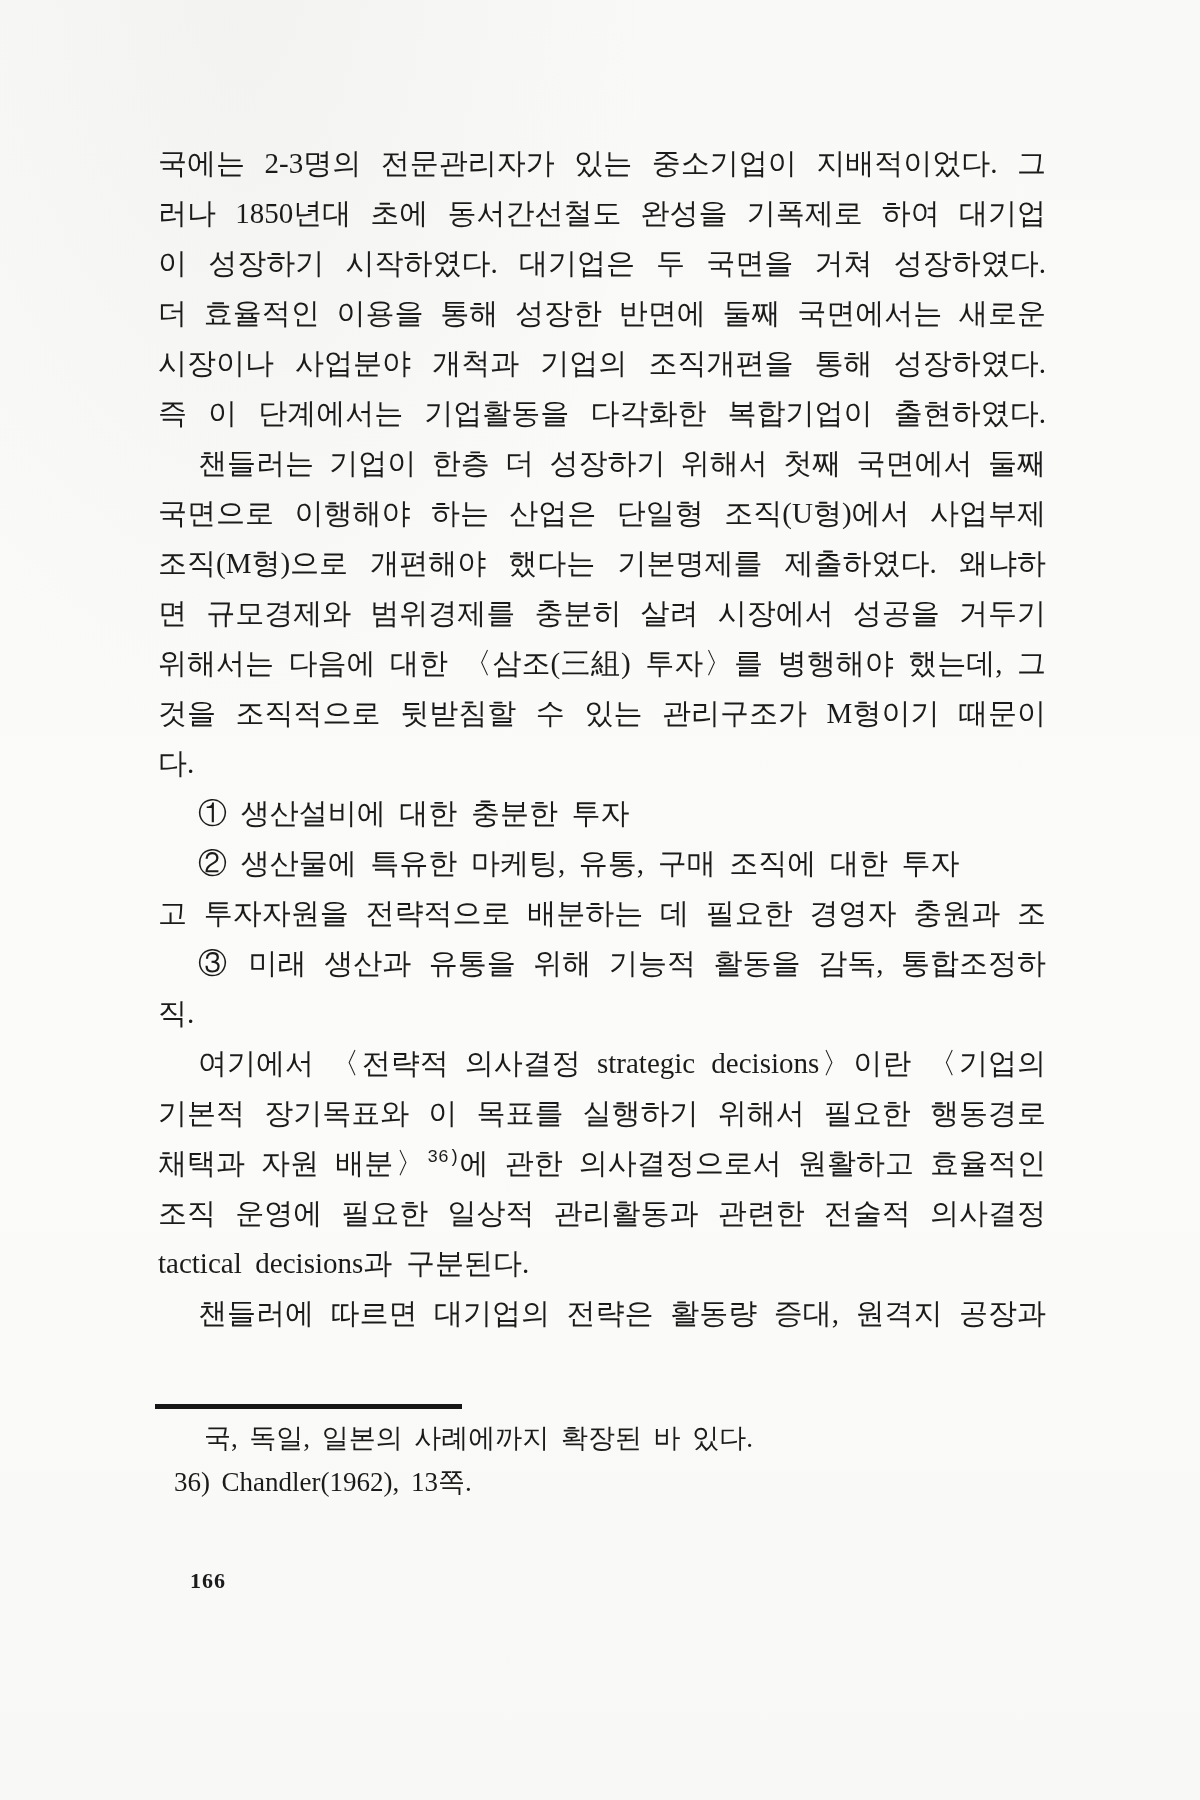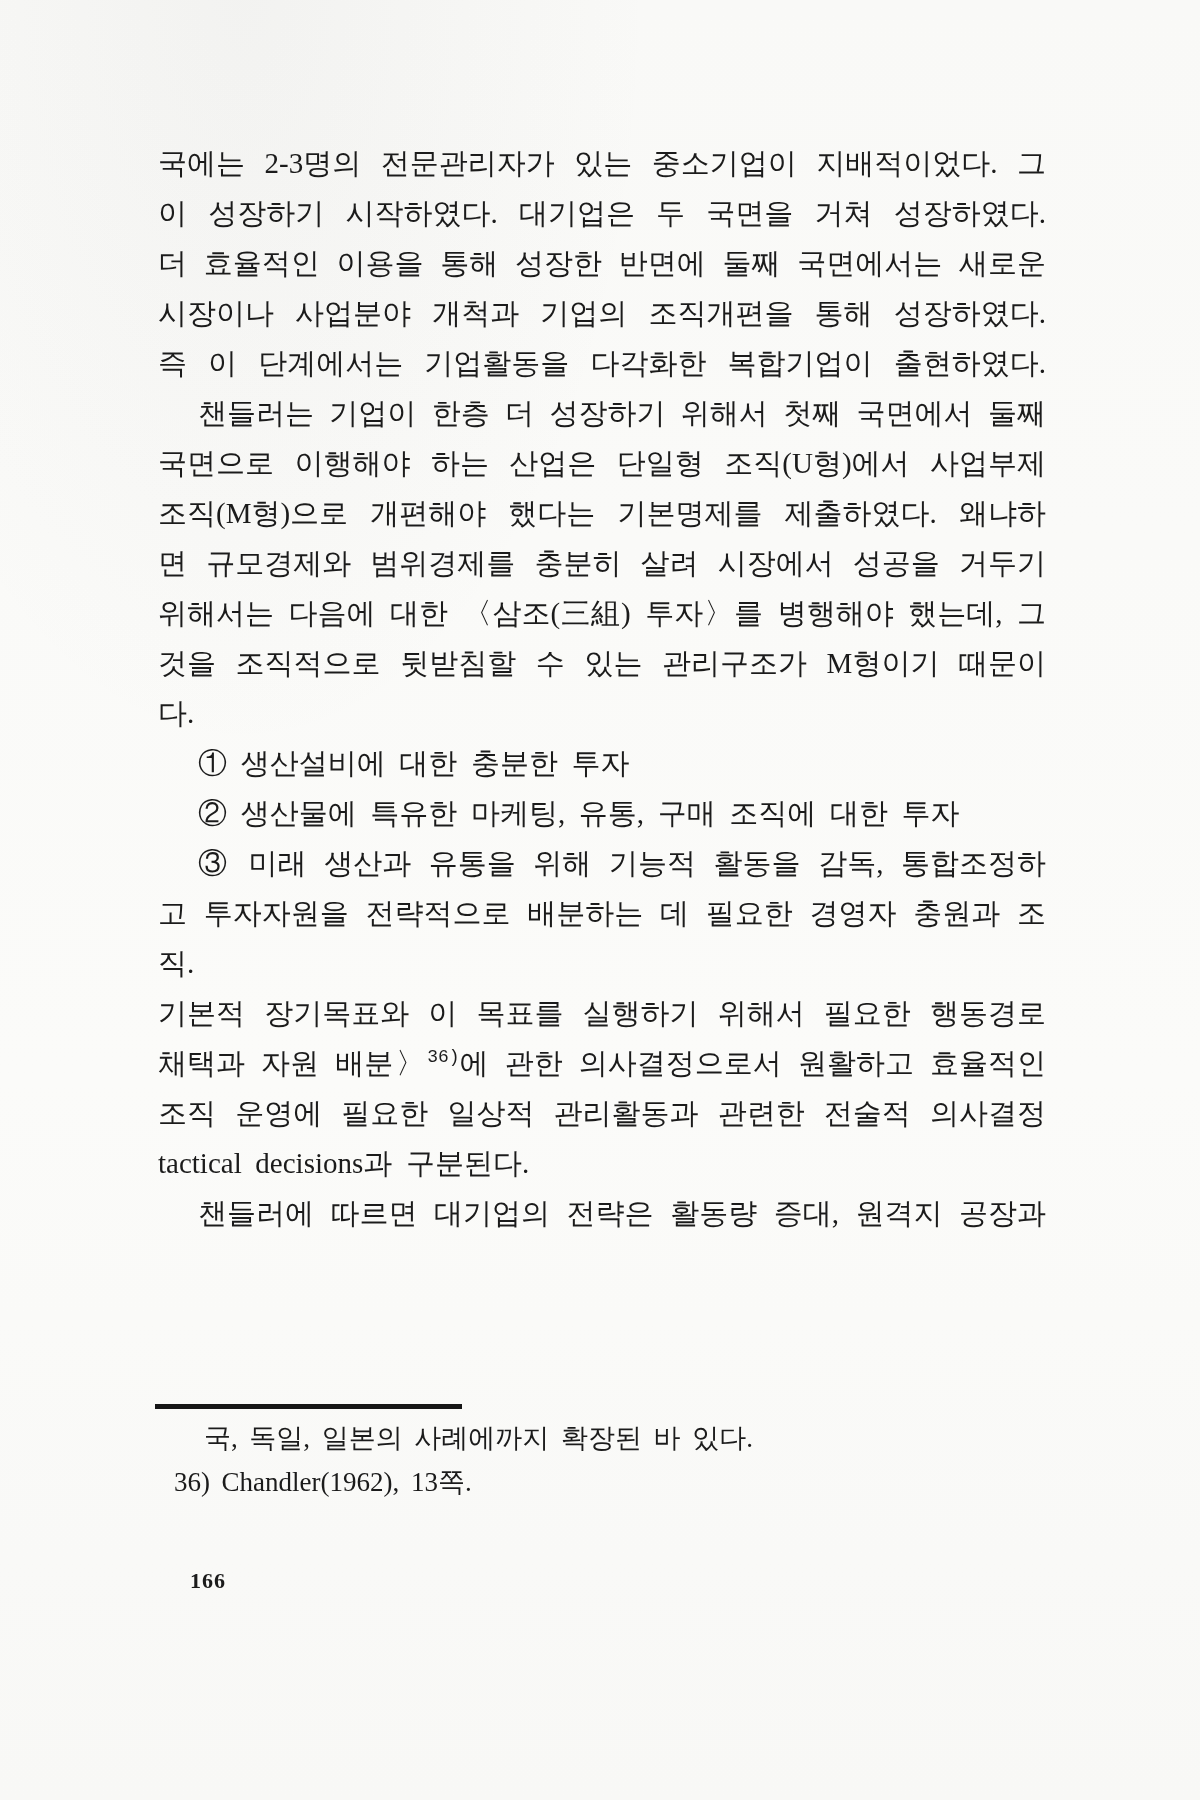--- a/index.html
+++ b/index.html
@@ -73,36 +73,38 @@
     letter-spacing: 1px;
   }
 </style>
 </head>
 <body>
 
 <div class="page">
 
   <div class="text-block">
     <div class="line"><span>국에는 2-3명의 전문관리자가 있는 중소기업이 지배적이었다. 그</span></div>
+    <div class="line"><span>러나 1850년대 초에 동서간선철도 완성을 기폭제로 하여 대기업</span></div>
     <div class="line"><span>이 성장하기 시작하였다. 대기업은 두 국면을 거쳐 성장하였다.</span></div>
     <div class="line"><span>더 효율적인 이용을 통해 성장한 반면에 둘째 국면에서는 새로운</span></div>
     <div class="line"><span>시장이나 사업분야 개척과 기업의 조직개편을 통해 성장하였다.</span></div>
     <div class="line"><span>즉 이 단계에서는 기업활동을 다각화한 복합기업이 출현하였다.</span></div>
     <div class="line indent"><span>챈들러는 기업이 한층 더 성장하기 위해서 첫째 국면에서 둘째</span></div>
     <div class="line"><span>국면으로 이행해야 하는 산업은 단일형 조직(U형)에서 사업부제</span></div>
     <div class="line"><span>조직(M형)으로 개편해야 했다는 기본명제를 제출하였다. 왜냐하</span></div>
     <div class="line"><span>면 규모경제와 범위경제를 충분히 살려 시장에서 성공을 거두기</span></div>
     <div class="line"><span>위해서는 다음에 대한 〈삼조(三組) 투자〉를 병행해야 했는데, 그</span></div>
     <div class="line"><span>것을 조직적으로 뒷받침할 수 있는 관리구조가 M형이기 때문이</span></div>
     <div class="line end"><span>다.</span></div>
     <div class="line indent end"><span>① 생산설비에 대한 충분한 투자</span></div>
     <div class="line indent end"><span>② 생산물에 특유한 마케팅, 유통, 구매 조직에 대한 투자</span></div>
+    <div class="line"><span>고 투자자원을 전략적으로 배분하는 데 필요한 경영자 충원과 조</span></div>
     <div class="line indent"><span>③ 미래 생산과 유통을 위해 기능적 활동을 감독, 통합조정하</span></div>
-    <div class="line"><span>고 투자자원을 전략적으로 배분하는 데 필요한 경영자 충원과 조</span></div>
     <div class="line end"><span>직.</span></div>
+    <div class="line indent"><span>여기에서 〈전략적 의사결정 strategic decisions〉이란 〈기업의</span></div>
     <div class="line"><span>기본적 장기목표와 이 목표를 실행하기 위해서 필요한 행동경로</span></div>
     <div class="line"><span>채택과 자원 배분〉</span><sup class="fn-ref">36)</sup><span>에 관한 의사결정으로서 원활하고 효율적인</span></div>
     <div class="line"><span>조직 운영에 필요한 일상적 관리활동과 관련한 전술적 의사결정</span></div>
     <div class="line end"><span>tactical decisions과 구분된다.</span></div>
     <div class="line indent"><span>챈들러에 따르면 대기업의 전략은 활동량 증대, 원격지 공장과</span></div>
   </div>
 
   <div class="footnote-rule"></div>
 
   <div class="footnote">

